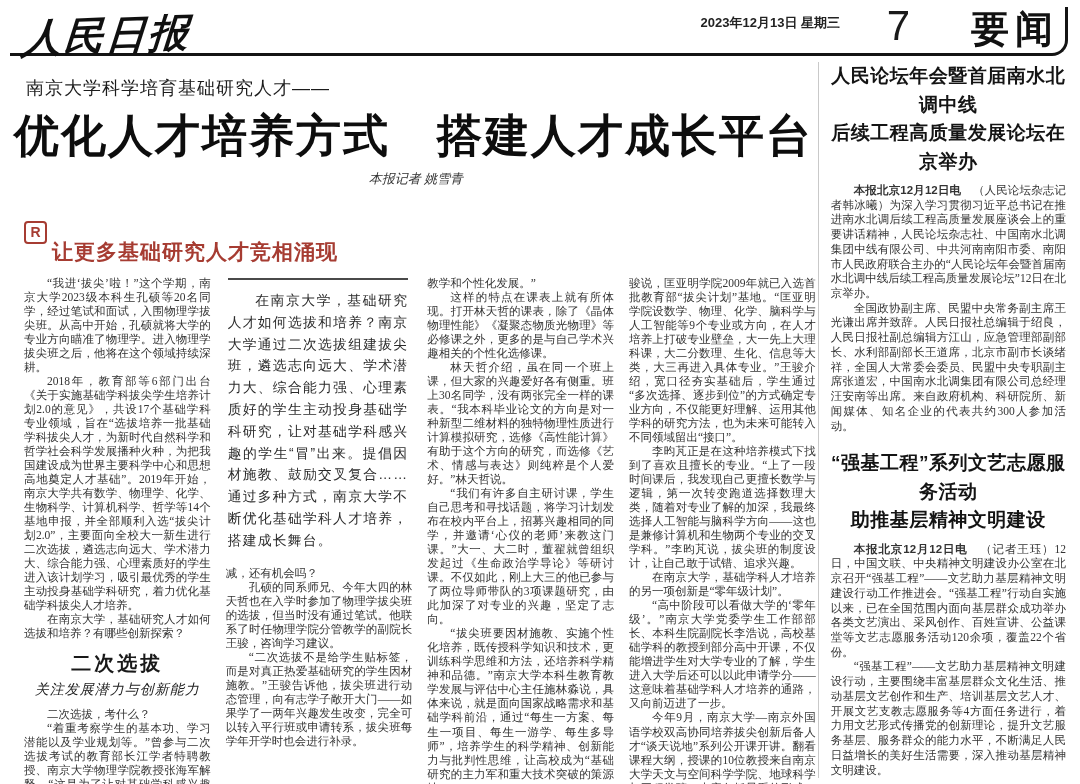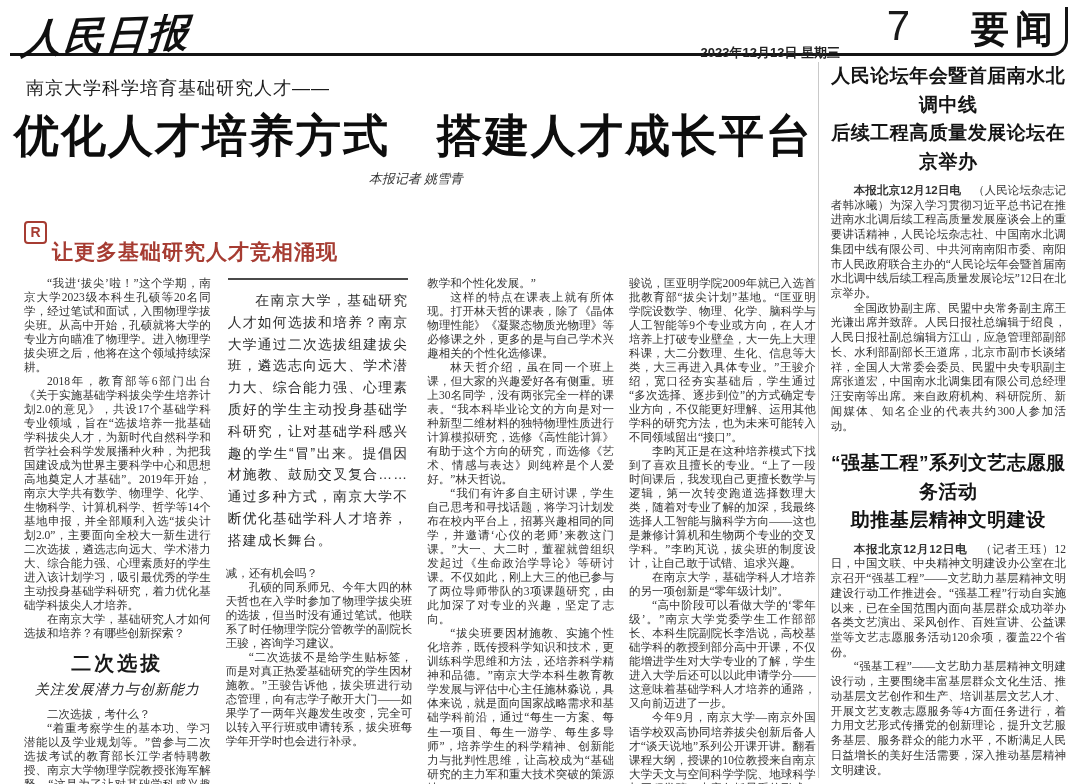--- a/index.html
+++ b/index.html
@@ -6,21 +6,21 @@
   #page{position:relative;width:1080px;height:784px;background:#fff;overflow:hidden;
         font-family:"Liberation Serif","DejaVu Serif",serif;color:#2e2e2e;}
   
   #header{position:absolute;left:0;top:0;width:1080px;height:58px;}
   #header-rule{position:absolute;left:10px;right:12px;bottom:2px;height:46px;
         border-bottom:3px solid #141414;border-right:3px solid #141414;
         border-bottom-right-radius:16px;}
   #masthead{position:absolute;left:22px;top:8px;font-size:40px;font-weight:bold;font-style:italic;
         transform:skewX(-6deg) rotate(-2deg);letter-spacing:2px;color:#101010;
         font-family:"Liberation Serif",serif;}
-  #header-date{position:absolute;right:240px;top:44px;font-size:13px;font-weight:bold;color:#222;
+  #header-date{position:absolute;right:240px;top:14px;font-size:13px;font-weight:bold;color:#222;
         font-family:"Liberation Sans",sans-serif;}
   #page-no{position:absolute;right:170px;top:2px;font-size:42px;color:#1a1a1a;
         font-family:"Liberation Sans",sans-serif;}
   #section-name{position:absolute;right:21px;top:4px;font-size:38px;font-weight:bold;color:#111;
         letter-spacing:6px;font-family:"Liberation Sans",sans-serif;}
   
   #content{position:absolute;left:14px;top:62px;width:1052px;height:716px;display:flex;}
   #main{width:806px;border-right:1px solid #c9c9c9;}
   #sidebar{width:236px;padding-left:12px;}
   

